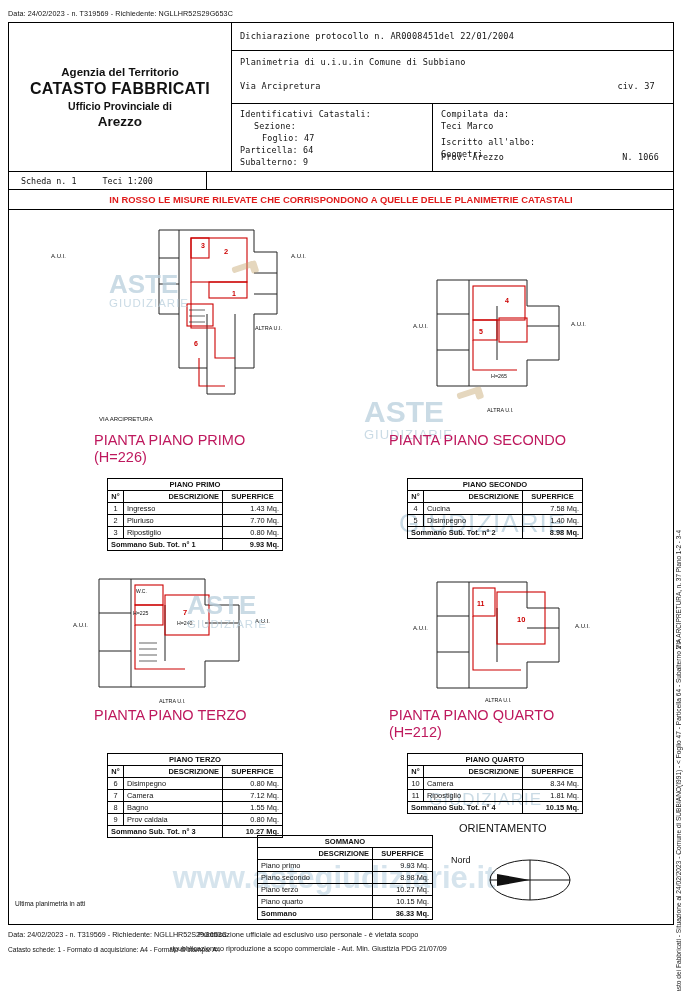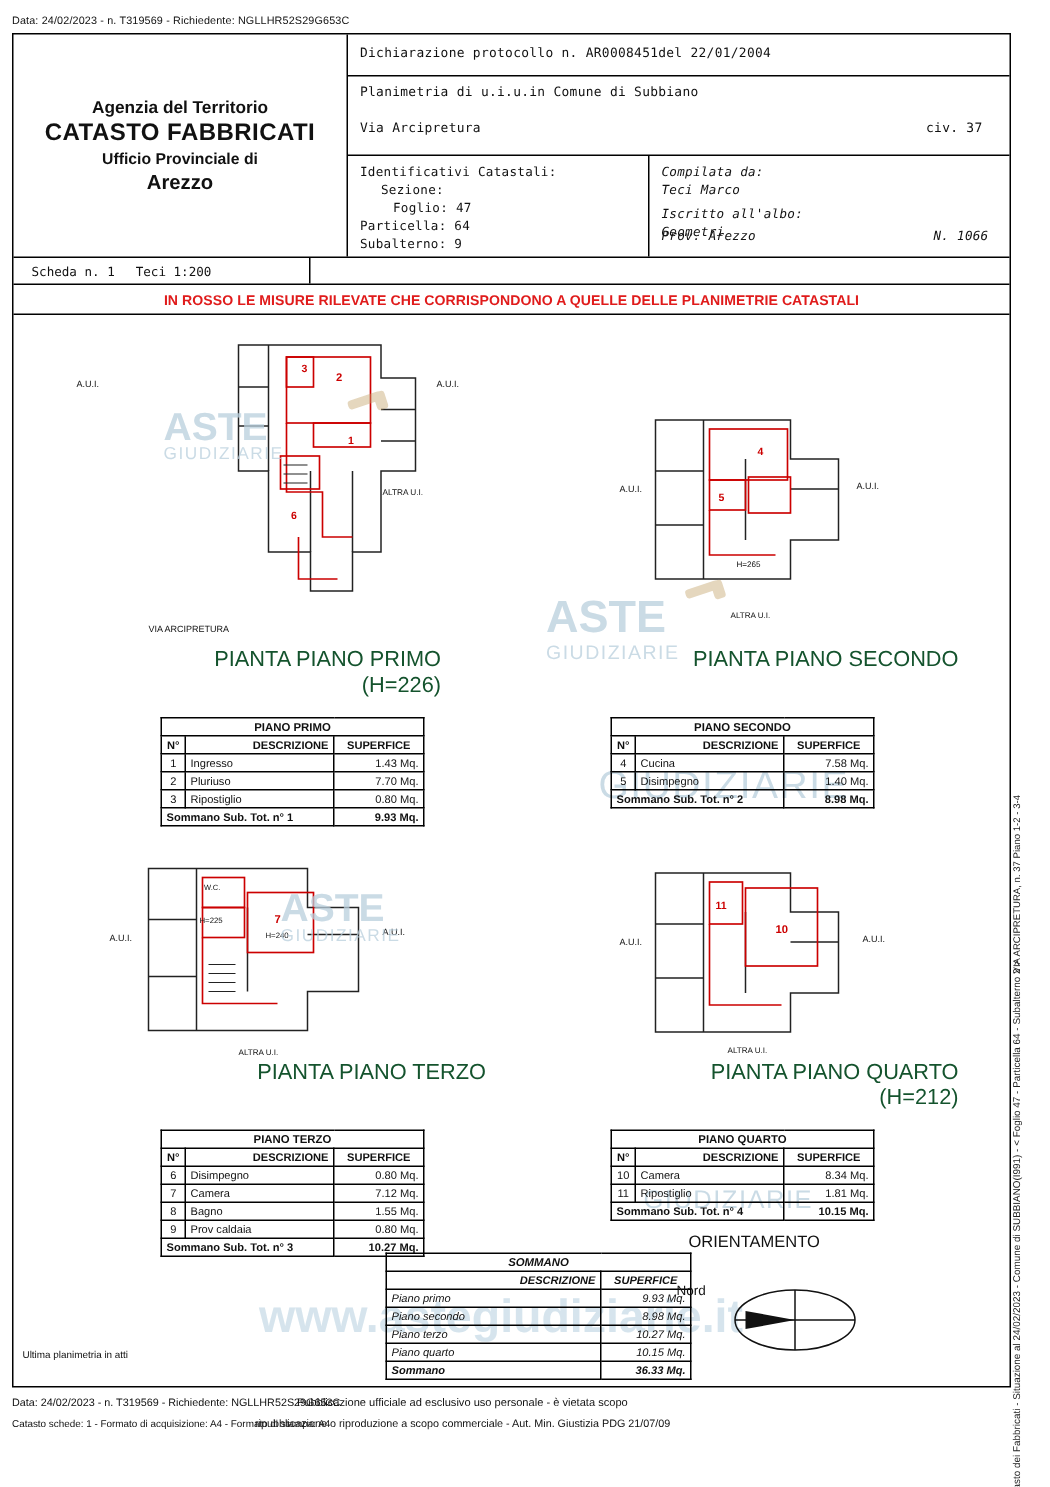--- a/index.html
+++ b/index.html
@@ -60,37 +60,37 @@
   }
   .hdr-row3 .civ{position:absolute;right:18px;top:5px;}
   .hdr-lowleft{
     position:absolute;left:0;top:81px;width:200px;bottom:0;
     box-sizing:border-box;font-size:8.4px;padding:5px 0 0 8px;line-height:1.42;
     letter-spacing:.2px;
   }
   .hdr-lowright{
     position:absolute;left:200px;top:81px;right:0;bottom:0;
     border-left:1px solid #000;box-sizing:border-box;
-    font-size:8.4px;padding:5px 0 0 8px;line-height:1.42;letter-spacing:.2px;font-style:italic;
+    font-size:8.4px;padding:5px 0 0 8px;line-height:1.42;letter-spacing:.2px;
   }
   .hdr-lowright .nro{position:absolute;right:14px;bottom:7px;}
   .hdr-lowright .prov{position:absolute;left:8px;bottom:7px;}
   .indent1{padding-left:14px;}
   .indent2{padding-left:22px;}
 
   
   .scheda{
     position:absolute;left:0;top:148px;width:100%;height:19px;
     border-top:1px solid #000;border-bottom:1px solid #000;box-sizing:border-box;
   }
   .scheda .inner{
     position:absolute;left:8px;top:0;width:190px;height:100%;
     border-right:1px solid #000;box-sizing:border-box;
     font-family:"DejaVu Sans Mono", monospace;font-size:8.4px;
-    display:flex;align-items:center;gap:14px;padding-left:4px;
+    display:flex;align-items:center;gap:26px;padding-left:4px;
   }
 
   
   .redbanner{
     position:absolute;left:0;top:167px;width:100%;height:20px;
     display:flex;align-items:center;justify-content:center;
     color:#e01b1b;font-weight:bold;font-size:9.4px;letter-spacing:.05px;
     border-bottom:1px solid #000;box-sizing:border-box;
   }
 
@@ -125,21 +125,21 @@
   }
   .wmbig{
     position:absolute;left:120px;top:645px;width:520px;
     text-align:center;color:#cfe0ea;opacity:.85;
     font-size:31px;font-weight:bold;white-space:nowrap;
     font-family:"Liberation Sans", sans-serif;
   }
 
   
   .plantitle{
-    position:absolute;text-align:right;font-size:14.5px;color:#14532d;
+    position:absolute;text-align:left;font-size:14.5px;color:#be185d;
     font-family:"Liberation Sans", sans-serif;
   }
   .plantitle .sub{display:block;font-size:14.5px;margin-top:1px;}
 
   
   table.tbl{
     position:absolute;border-collapse:collapse;background:transparent;
     font-family:"Liberation Sans", sans-serif;
   }
   table.tbl th, table.tbl td{
@@ -490,21 +490,21 @@
           <td class="d">Ripostiglio</td>
           <td class="s">1.81 Mq.</td>
         </tr>
         <tr>
           <td class="sumlbl" colspan="2">Sommano Sub. Tot. n° 4</td>
           <td class="sumval">10.15 Mq.</td>
         </tr>
       </tbody>
         </table>
 
-      <table class="tbl" style="left:248px;top:625px;width:204px;font-style:italic;">
+      <table class="tbl" style="left:248px;top:625px;width:176px;">
         <tbody>
             <tr>
               <th class="title" colspan="2">SOMMANO</th>
             </tr>
         <tr>
           <th class="hcell">DESCRIZIONE</th>
           <th class="sup">SUPERFICE</th>
         </tr>
         <tr>
           <td class="d">Piano primo</td>

